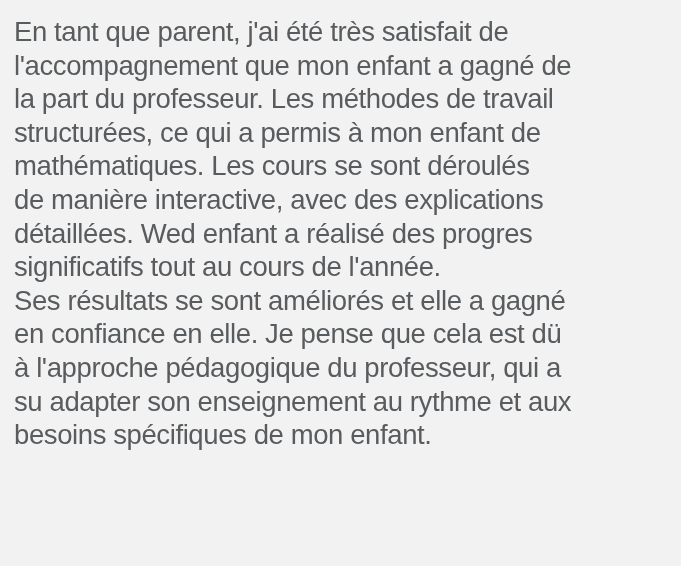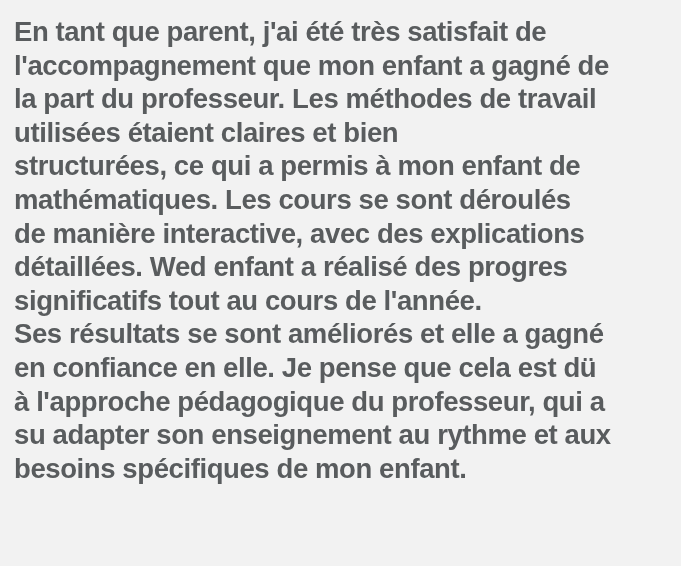--- a/index.html
+++ b/index.html
@@ -14,31 +14,30 @@
   }
   .review-block {
     padding: 15px 8px 0 14px;
   }
   .line {
     font-size: 27.5px;
     line-height: 33.6px;
     letter-spacing: -0.4px;
     color: #595c5e;
     white-space: nowrap;
-    font-weight: 700;
+    font-weight: 400;
   }
 </style>
 </head>
 <body>
 
 <div class="review-block">
     <div class="line">En tant que parent, j'ai été très satisfait de</div>
     <div class="line">l'accompagnement que mon enfant a gagné de</div>
     <div class="line">la part du professeur. Les méthodes de travail</div>
-    <div class="line">utilisées étaient claires et bien</div>
     <div class="line">structurées, ce qui a permis à mon enfant de</div>
     <div class="line">mathématiques. Les cours se sont déroulés</div>
     <div class="line">de manière interactive, avec des explications</div>
     <div class="line">détaillées. Wed enfant a réalisé des progres</div>
     <div class="line">significatifs tout au cours de l'année.</div>
     <div class="line">Ses résultats se sont améliorés et elle a gagné</div>
     <div class="line">en confiance en elle. Je pense que cela est dü</div>
     <div class="line">à l'approche pédagogique du professeur, qui a</div>
     <div class="line">su adapter son enseignement au rythme et aux</div>
     <div class="line">besoins spécifiques de mon enfant.</div>

